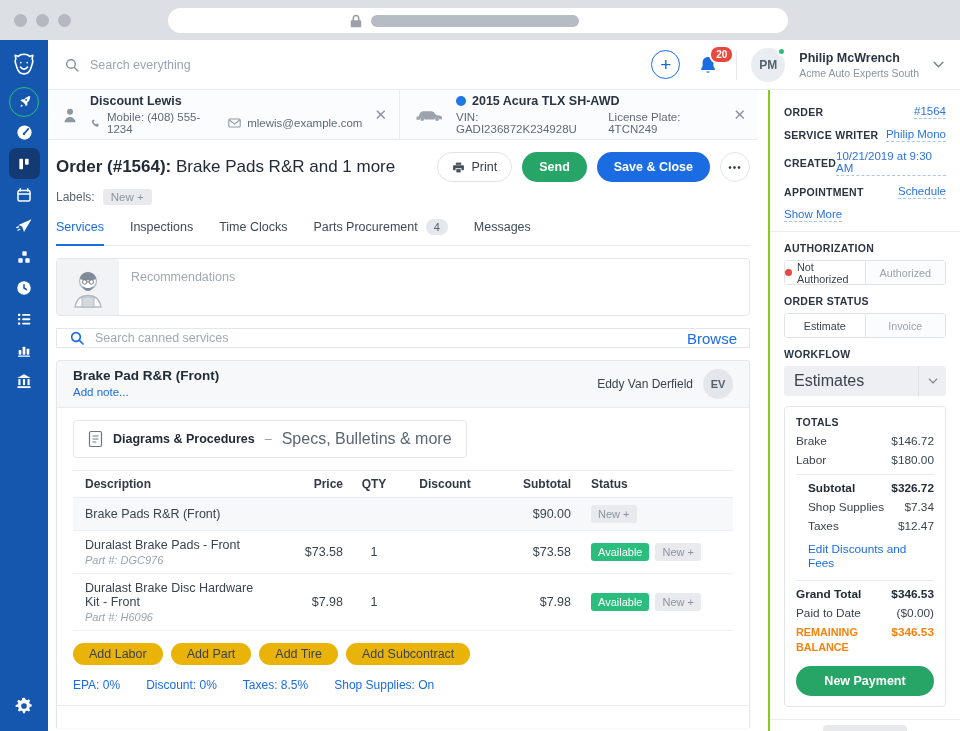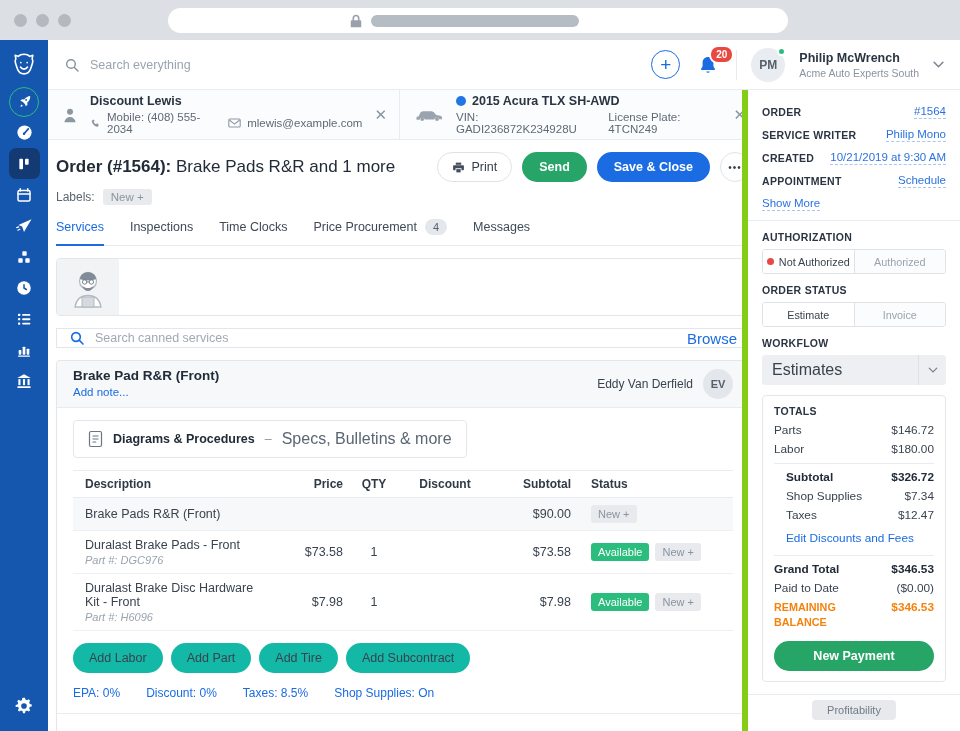--- a/index.html
+++ b/index.html
@@ -131,30 +131,30 @@
     font-size: 12px; color: #313b47; height: 28px; padding: 0 12px; }
   .thead .c-status { display: block; }
   .tr { border-bottom: 1px solid #eef0f3; padding: 7px 12px; }
   .tr.first { background: #f7f8f9; min-height: 32px; }
   .rowname { font-size: 12.5px; color: #39434f; }
   .part { font-size: 11px; font-style: italic; color: #9aa3ae; margin-top: 2px; }
   .chip-available { background: #2abd7e; color: #fff; font-size: 11px; border-radius: 3px; padding: 3px 7px; }
   .chip-new { background: #e8eaee; color: #8a94a0; font-size: 11px; border-radius: 3px; padding: 3px 7px; cursor: pointer; }
 
   .addbtns { display: flex; gap: 8px; margin-top: 12px; }
-  .pillbtn { background: #14b8a6; border: none; border-radius: 15px; height: 30px; padding: 0 16px;
+  .pillbtn { background: #eab308; border: none; border-radius: 15px; height: 22px; padding: 0 16px;
     font-size: 12.5px; color: #39434f; }
   .linkrow { display: flex; gap: 26px; margin-top: 13px; padding-bottom: 13px; }
   .linkrow a { color: #1b6ce2; font-size: 12px; cursor: pointer; }
 
   .card-footer { border-top: 1px solid #e8ebef; padding: 11px 16px; display: flex; align-items: center; }
 
   
-  .rightpanel { position: absolute; right: 0; top: 90px; width: 218px; bottom: 0; background: #fff;
-    border-left: 6px solid #84cc16; padding: 14px 14px 0; overflow: hidden; }
+  .rightpanel { position: absolute; right: 0; top: 90px; width: 192px; bottom: 0; background: #fff;
+    border-left: 2px solid #84cc16; padding: 14px 14px 0; overflow: hidden; }
   .inforow { display: flex; justify-content: space-between; align-items: center; margin-bottom: 8px; min-height: 15px; }
   .inflabel { font-size: 10.5px; font-weight: bold; color: #2a3442; letter-spacing: .3px; }
   .infvalue { font-size: 11.5px; color: #2b72e0; border-bottom: 1px dashed #a9c6f2; padding-bottom: 1px; cursor: pointer; }
   .showmore { margin: 2px 0 0; }
   .showmore span { font-size: 11.5px; color: #2b72e0; border-bottom: 1px dashed #a9c6f2; padding-bottom: 1px; cursor: pointer; }
   .pdivider { height: 1px; background: #e8ebef; margin: 10px -14px; }
   .pheading { font-size: 10.5px; font-weight: bold; color: #2a3442; letter-spacing: .3px; margin: 0 0 6px; }
   .segmented { display: flex; border: 1px solid #dfe3e8; border-radius: 3px; overflow: hidden; height: 25px; margin-bottom: 10px; }
   .seg { flex: 1; display: flex; align-items: center; justify-content: center; gap: 5px; font-size: 10.8px; cursor: pointer; }
   .seg.sel { background: #fff; color: #39434f; }
@@ -359,21 +359,21 @@
         </svg>
     </span>
     <div>
       <div class="ctx-name">Discount Lewis</div>
       <div class="ctx-meta">
         <span>
           <svg width="11" height="11" viewBox="0 0 24 24" fill="#8d97a3">
               <path d="M6.8 2.6l3.2 3.2-1.9 2.9c.9 2.1 2.8 4 4.9 4.9l2.9-1.9 3.2 3.2-1.3 2.9c-.5 1.1-1.7 1.7-2.9 1.4C9.1 17.8 5.3 13.6 3.8 7.9c-.3-1.2.3-2.4 1.4-2.9l1.6-.4z"></path>
             </svg>
         </span>
-        <span>Mobile: (408) 555-2034</span>
+        <span>Mobile: (408) 555-1234</span>
         <span class="gap"></span>
         <span>
           <svg width="13" height="10" viewBox="0 0 24 18" fill="none" stroke="#8d97a3" stroke-width="2">
               <rect x="1.5" y="1.5" width="21" height="15" rx="2"></rect>
               <path d="M2.5 3.5l9.5 7.5 9.5-7.5"></path>
             </svg>
         </span>
         <span>mlewis@example.com</span>
       </div>
     </div>
@@ -427,21 +427,21 @@
     <div class="tab active">
         <span>Services</span>
       </div>
     <div class="tab">
         <span>Inspections</span>
       </div>
     <div class="tab">
         <span>Time Clocks</span>
       </div>
     <div class="tab">
-        <span>Price Procurement</span>
+        <span>Parts Procurement</span>
         <span class="tab-badge hide-if-empty">4</span>
       </div>
     <div class="tab">
         <span>Messages</span>
       </div>
   </div>
 
   <div class="comments-row">
     <div class="comment-box">
       <div class="comment-avatar">
@@ -449,20 +449,21 @@
           <path d="M4 41c1.2-7.5 6-11.5 13-11.5S28.8 33.5 30 41z" fill="#fff" stroke="#b3bac2" stroke-width="1.3"></path>
           <rect x="11" y="31" width="12" height="10" fill="#d6dade" stroke="#b3bac2" stroke-width="1"></rect>
           <circle cx="17" cy="15" r="8.5" fill="#fff" stroke="#b3bac2" stroke-width="1.3"></circle>
           <path d="M8.8 13C9.8 8.3 13 6.2 17 6.2s7.2 2.1 8.2 6.8c-2.7 1-5.4 1.4-8.2 1.4S11.5 14 8.8 13z" fill="#828c98"></path>
           <path d="M11 19.5c1.5 3.8 3.6 5.5 6 5.5s4.5-1.7 6-5.5c-2 1.8-4 2.6-6 2.6s-4-.8-6-2.6z" fill="#828c98"></path>
           <circle cx="13.6" cy="16" r="2.2" fill="none" stroke="#6b7683" stroke-width="0.9"></circle>
           <circle cx="20.4" cy="16" r="2.2" fill="none" stroke="#6b7683" stroke-width="0.9"></circle>
           <path d="M15.8 16h2.4" stroke="#6b7683" stroke-width="0.9"></path>
         </svg>
       </div>
+      <div class="comment-text">Recommendations</div>
     </div>
   </div>
 
   <div class="canned-row">
     <div class="canned-box">
       <span>
         <svg width="16" height="16" viewBox="0 0 24 24" fill="none" stroke="#1b6ce2" stroke-width="2.4" stroke-linecap="round">
             <circle cx="10.5" cy="10.5" r="6.5"></circle>
             <path d="M15.6 15.6L21 21"></path>
           </svg>
@@ -623,21 +624,21 @@
     <span class="chev">
       <svg width="10" height="6" viewBox="0 0 12 8" fill="none" stroke="#7a8490" stroke-width="1.8" stroke-linecap="round">
           <path d="M1 1.5l5 5 5-5"></path>
         </svg>
     </span>
   </div>
 
   <div class="totalsbox">
     <div class="pheading">TOTALS</div>
     <div class="trow2">
-        <span>Parts</span>
+        <span>Brake</span>
         <span>$146.72</span>
       </div>
     <div class="trow2">
         <span>Labor</span>
         <span>$180.00</span>
       </div>
     <div class="tdiv"></div>
     <div class="trow2 indent tbold">
         <span>Subtotal</span>
         <span>$326.72</span>

